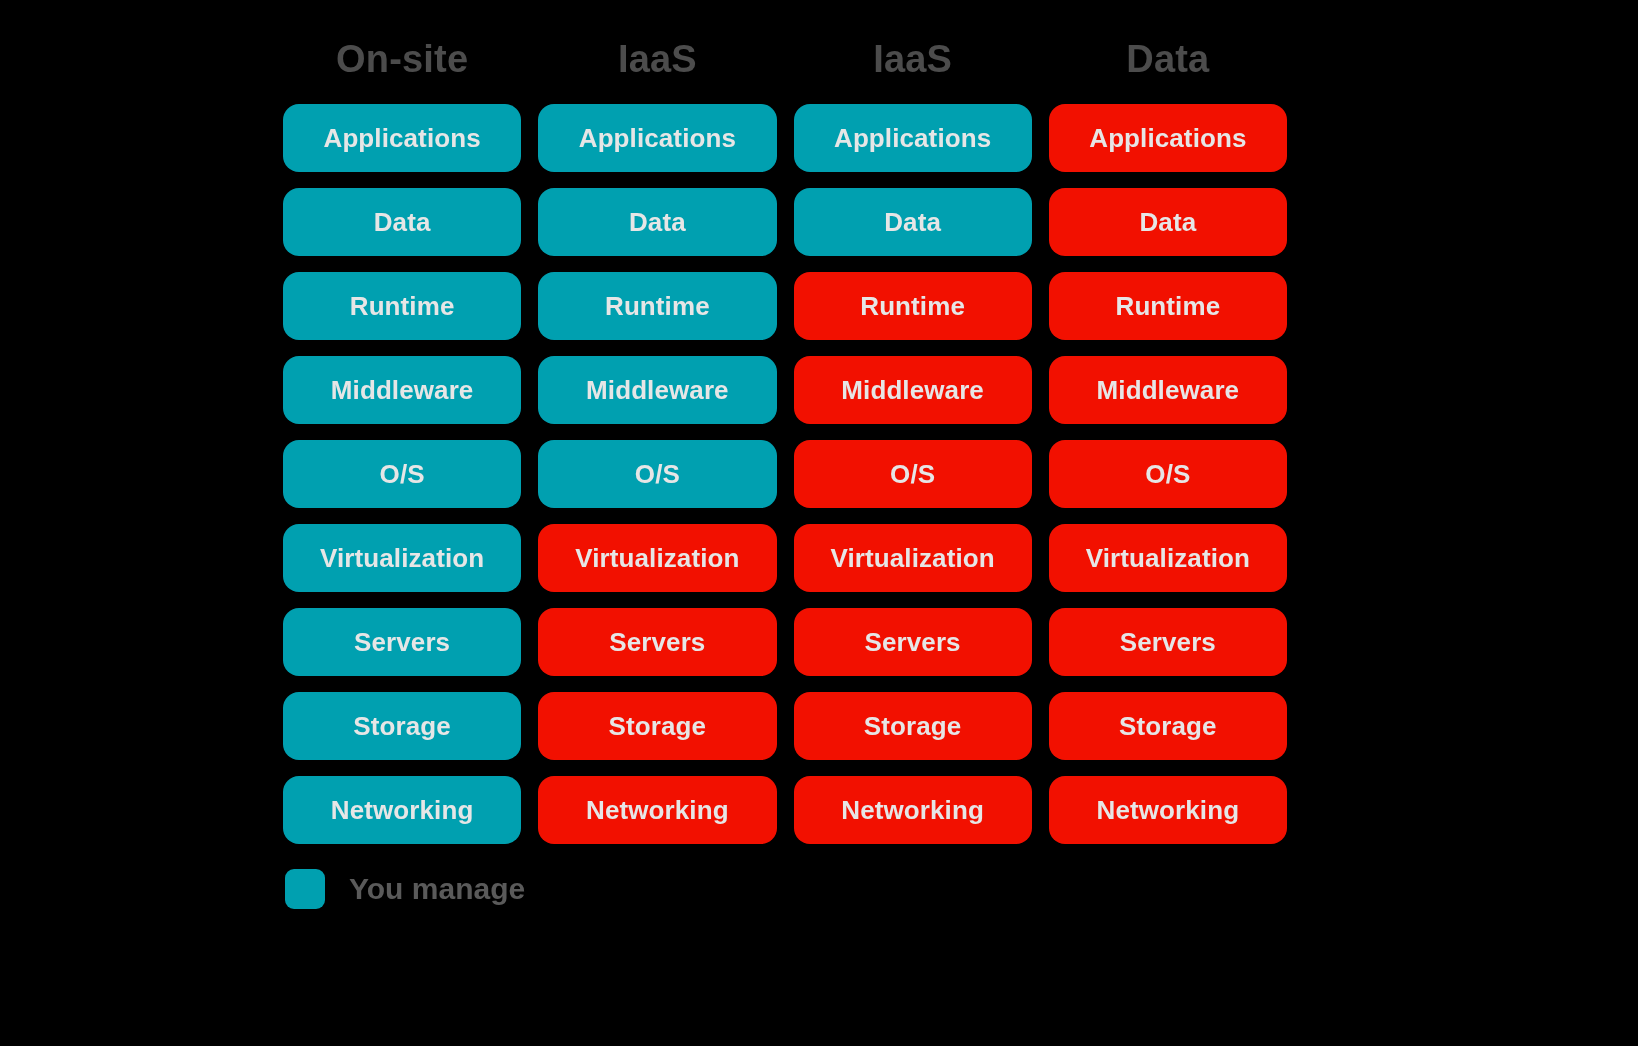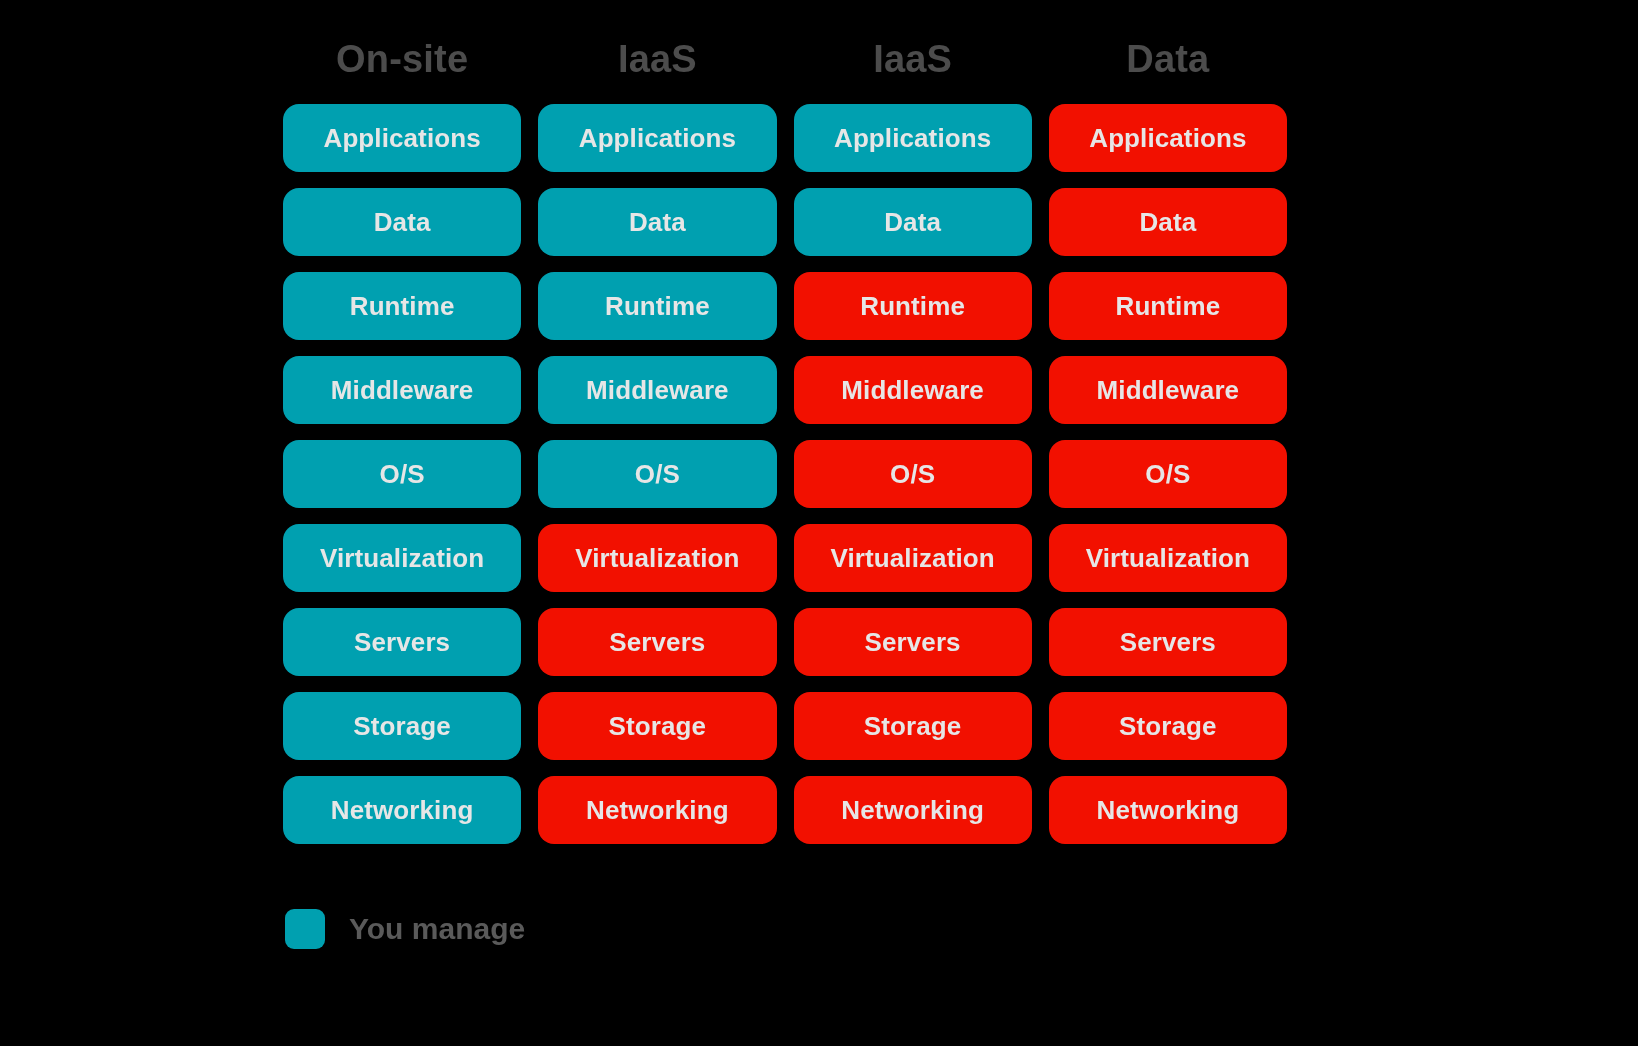--- a/index.html
+++ b/index.html
@@ -80,21 +80,20 @@
   }
 
   
   .legend {
     position: absolute;
     left: 285px;
     top: 868px;
     display: flex;
     flex-direction: column;
     gap: 16px;
-    margin-top: 40px;
   }
   .legend-item {
     display: flex;
     align-items: center;
     gap: 24px;
     height: 42px;
   }
   .legend-swatch {
     width: 40px;
     height: 40px;

